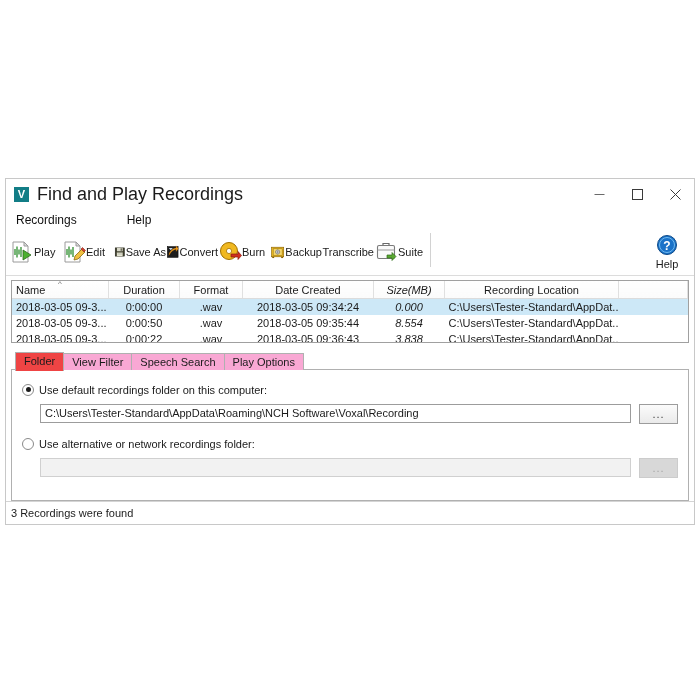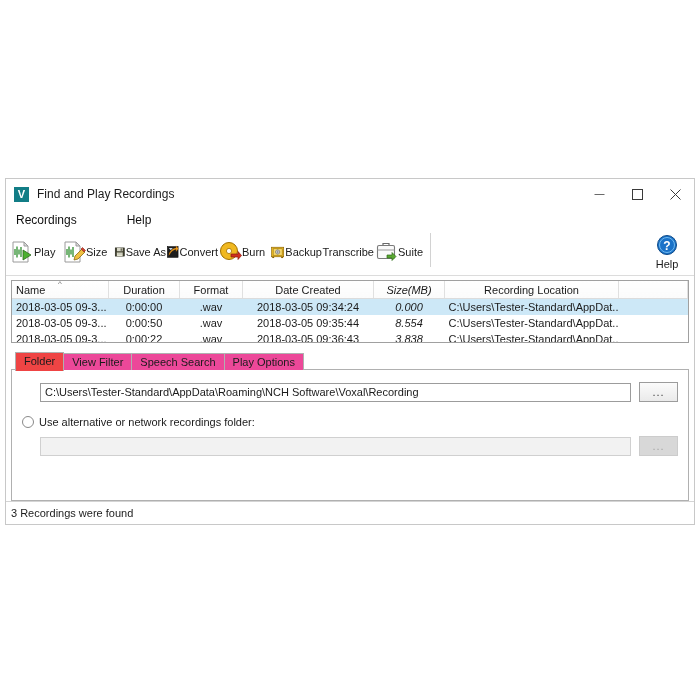--- a/index.html
+++ b/index.html
@@ -41,21 +41,21 @@
     background: #127d86;
     color: #ffffff;
     font-size: 11px;
     font-weight: bold;
     line-height: 15px;
     text-align: center;
     font-family: "Liberation Sans", sans-serif;
     flex: 0 0 auto;
   }
   .title-text {
-    font-size: 12px;
+    font-size: 18px;
     color: #1b1b1b;
     flex: 1 1 auto;
     white-space: nowrap;
   }
   .win-buttons { display: flex; flex: 0 0 auto; height: 30px; }
   .win-btn {
     width: 38px;
     height: 30px;
     display: flex;
     align-items: center;
@@ -213,21 +213,21 @@
     flex: 0 0 auto;
     position: relative;
     z-index: 2;
   }
   .tab {
     font-size: 11px;
     color: #1b1b1b;
     padding: 2px 8px 2px 8px;
     border: 1px solid #b0b0b0;
     border-bottom: none;
-    background: #ec4899;
+    background: #f9a8d4;
     margin-right: -1px;
     height: 17px;
     box-sizing: border-box;
     line-height: 13px;
     white-space: nowrap;
   }
   .tab.active {
     background: #ef4444;
     height: 19px;
     position: relative;
@@ -269,21 +269,21 @@
     position: absolute;
     left: 2.5px; top: 2.5px;
     width: 5px; height: 5px;
     border-radius: 50%;
     background: #1b1b1b;
   }
   .radio-label { font-size: 11px; color: #1b1b1b; white-space: nowrap; }
 
   .field-row {
     display: flex;
-    align-items: center;
+    align-items: flex-start;
     margin: 0 0 12px 18px;
   }
   .path-input {
     flex: 1 1 auto;
     height: 19px;
     border: 1px solid #9c9c9c;
     background: #ffffff;
     font-size: 11px;
     color: #1b1b1b;
     padding: 0 4px;
@@ -387,21 +387,21 @@
         <path d="M14 2 l4 4 h-4 z" fill="#dddddd" stroke="#9a9a9a" stroke-width="1"></path>
         <g stroke="#2f8f2f" stroke-width="1.3">
           <line x1="5" y1="9" x2="5" y2="15"></line>
             <line x1="7" y1="6.5" x2="7" y2="17.5"></line>
           <line x1="9" y1="9.5" x2="9" y2="14.5"></line>
             <line x1="11" y1="7" x2="11" y2="17"></line>
         </g>
         <path d="M12 20 l1 -4 l7 -7 l3 3 l-7 7 z" fill="#f0c040" stroke="#8a6a10" stroke-width="0.8"></path>
         <path d="M19 9 l3 3 l1.5 -1.5 l-3 -3 z" fill="#d04030" stroke="#8a2a1a" stroke-width="0.6"></path>
       </svg>
-      <div class="tool-label">Size</div>
+      <div class="tool-label">Edit</div>
     </div>
 
     <div class="tool-btn">
       <svg class="tool-ico" viewBox="0 0 24 24">
         <rect x="2.5" y="3.5" width="19" height="17" fill="#3b3b2a" stroke="#1b1b12" stroke-width="1"></rect>
         <rect x="6" y="3.5" width="12" height="7" fill="#d8d8c8"></rect>
         <rect x="13.5" y="4.5" width="3" height="5" fill="#6a6a5a"></rect>
         <rect x="6" y="13" width="12" height="7.5" fill="#e8e8d8" stroke="#8a8a72" stroke-width="0.6"></rect>
         <g stroke="#a0a090" stroke-width="0.7">
           <line x1="7.5" y1="15" x2="16.5" y2="15"></line>
@@ -543,20 +543,24 @@
 
     <div class="tabstrip">
       <div class="tab active">Folder</div>
       <div class="tab">View Filter</div>
       <div class="tab">Speech Search</div>
       <div class="tab">Play Options</div>
     </div>
 
     <div class="tabpanel">
 
+      <div class="radio-row">
+        <span class="radio checked"></span>
+        <span class="radio-label">Use default recordings folder on this computer:</span>
+      </div>
 
       <div class="field-row">
         <div class="path-input">C:\Users\Tester-Standard\AppData\Roaming\NCH Software\Voxal\Recording</div>
         <div class="browse-btn">...</div>
       </div>
 
       <div class="radio-row">
         <span class="radio"></span>
         <span class="radio-label">Use alternative or network recordings folder:</span>
       </div>

